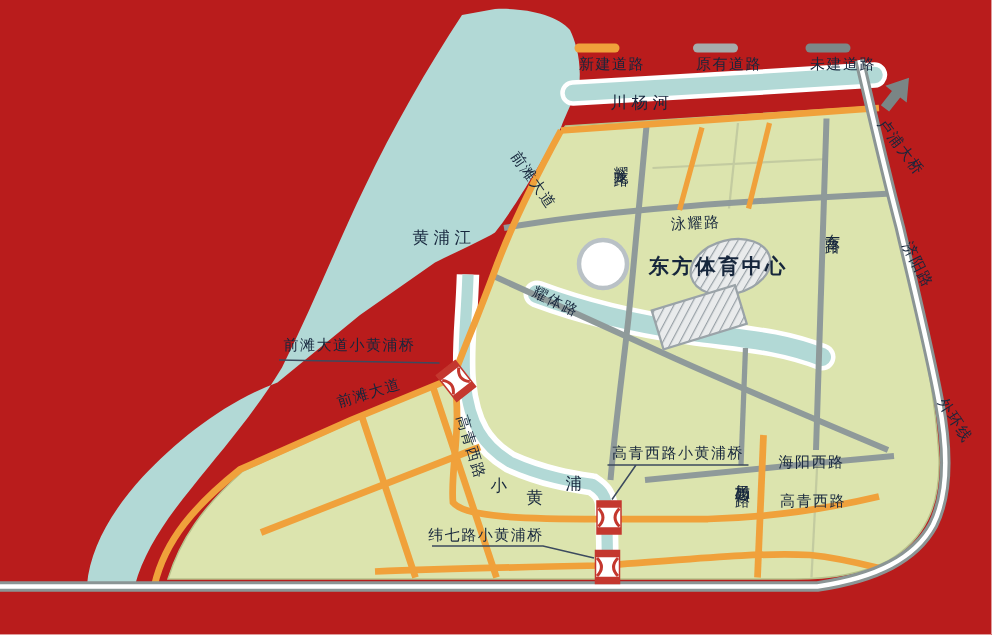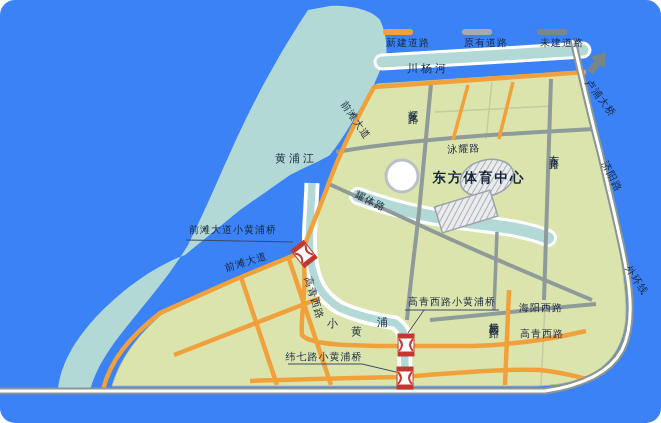--- a/index.html
+++ b/index.html
@@ -1,17 +1,17 @@
 <!DOCTYPE html>
 <html><head>
 <meta charset="utf-8">
 <style>
   html,body{margin:0;padding:0;background:#ffffff;}
-  .stage{position:relative;width:661px;height:423px;background:#3b82f6;overflow:hidden;
-         font-family:"Liberation Sans","DejaVu Sans",sans-serif;border-radius:15px;}
+  .stage{position:relative;width:661px;height:423px;background:#b91c1c;overflow:hidden;
+         font-family:"Liberation Sans","DejaVu Sans",sans-serif;}
   svg{position:absolute;left:0;top:0;}
   text{fill:#16263c;font-family:"Liberation Sans","DejaVu Sans",sans-serif;}
   .lbl{font-size:10px;letter-spacing:1px;}
   .lbl-big{font-size:11px;letter-spacing:3px;}
   .lbl-title{font-size:13.5px;font-weight:bold;letter-spacing:2px;}
   .vtext{writing-mode:vertical-rl;text-orientation:upright;letter-spacing:2px;font-size:10px;}
   .leader{stroke:#3c4a5e;stroke-width:1;fill:none;}
 </style>
 </head>
 <body>

